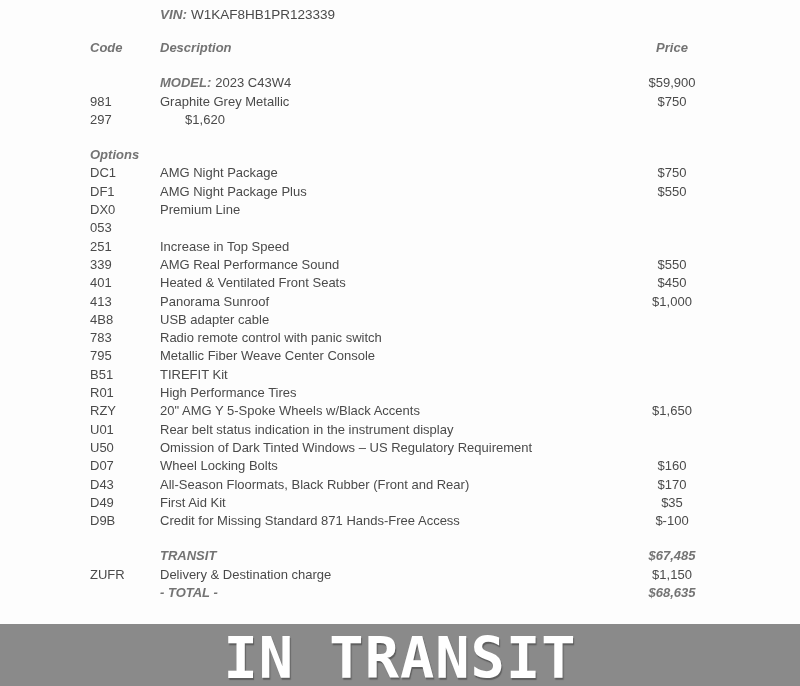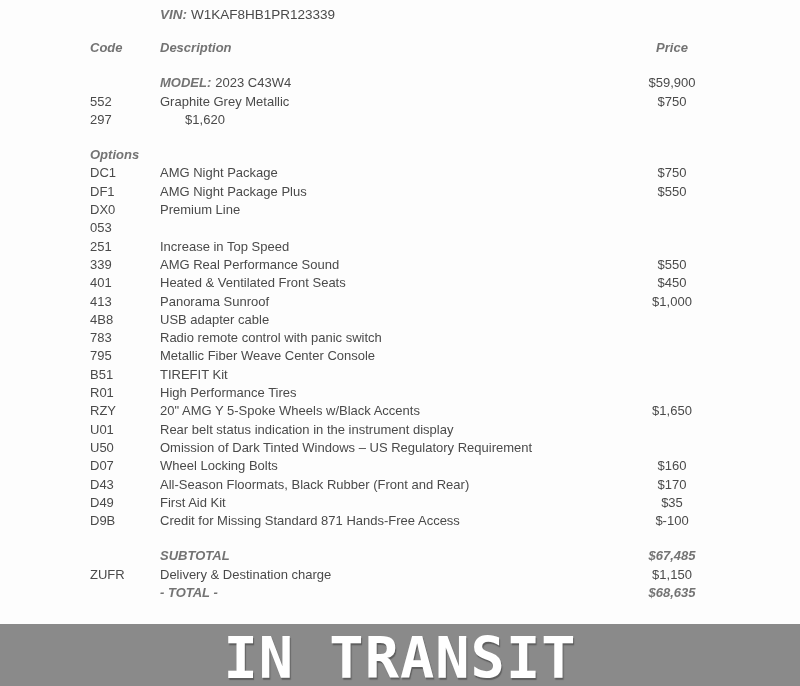--- a/index.html
+++ b/index.html
@@ -74,21 +74,21 @@
 
   <div class="spacer"></div>
 
   <div id="vehicle-rows">
       <div class="row">
         <span class="col-code"></span>
         <span class="col-desc"><span class="label-gap bold bold">MODEL:</span>2023 C43W4</span>
         <span class="col-price">$59,900</span>
       </div>
       <div class="row">
-        <span class="col-code">552</span>
+        <span class="col-code">981</span>
         <span class="col-desc">Graphite Grey Metallic</span>
         <span class="col-price">$750</span>
       </div>
       <div class="row">
         <span class="col-code">297</span>
         <span class="col-price">$1,620</span>
       </div>
     </div>
 
   <div class="spacer"></div>
@@ -197,21 +197,21 @@
         <span class="col-desc">Credit for Missing Standard 871 Hands-Free Access</span>
         <span class="col-price">$-100</span>
       </div>
     </div>
 
   <div class="spacer"></div>
 
   <div id="summary-rows">
       <div class="row">
         <span class="col-code"></span>
-        <span class="col-desc bold">SUBTOTAL</span>
+        <span class="col-desc bold">TRANSIT</span>
         <span class="col-price bold">$67,485</span>
       </div>
       <div class="row">
         <span class="col-code">ZUFR</span>
         <span class="col-desc">Delivery &amp; Destination charge</span>
         <span class="col-price">$1,150</span>
       </div>
       <div class="row">
         <span class="col-code"></span>
         <span class="col-desc bold">- TOTAL -</span>

